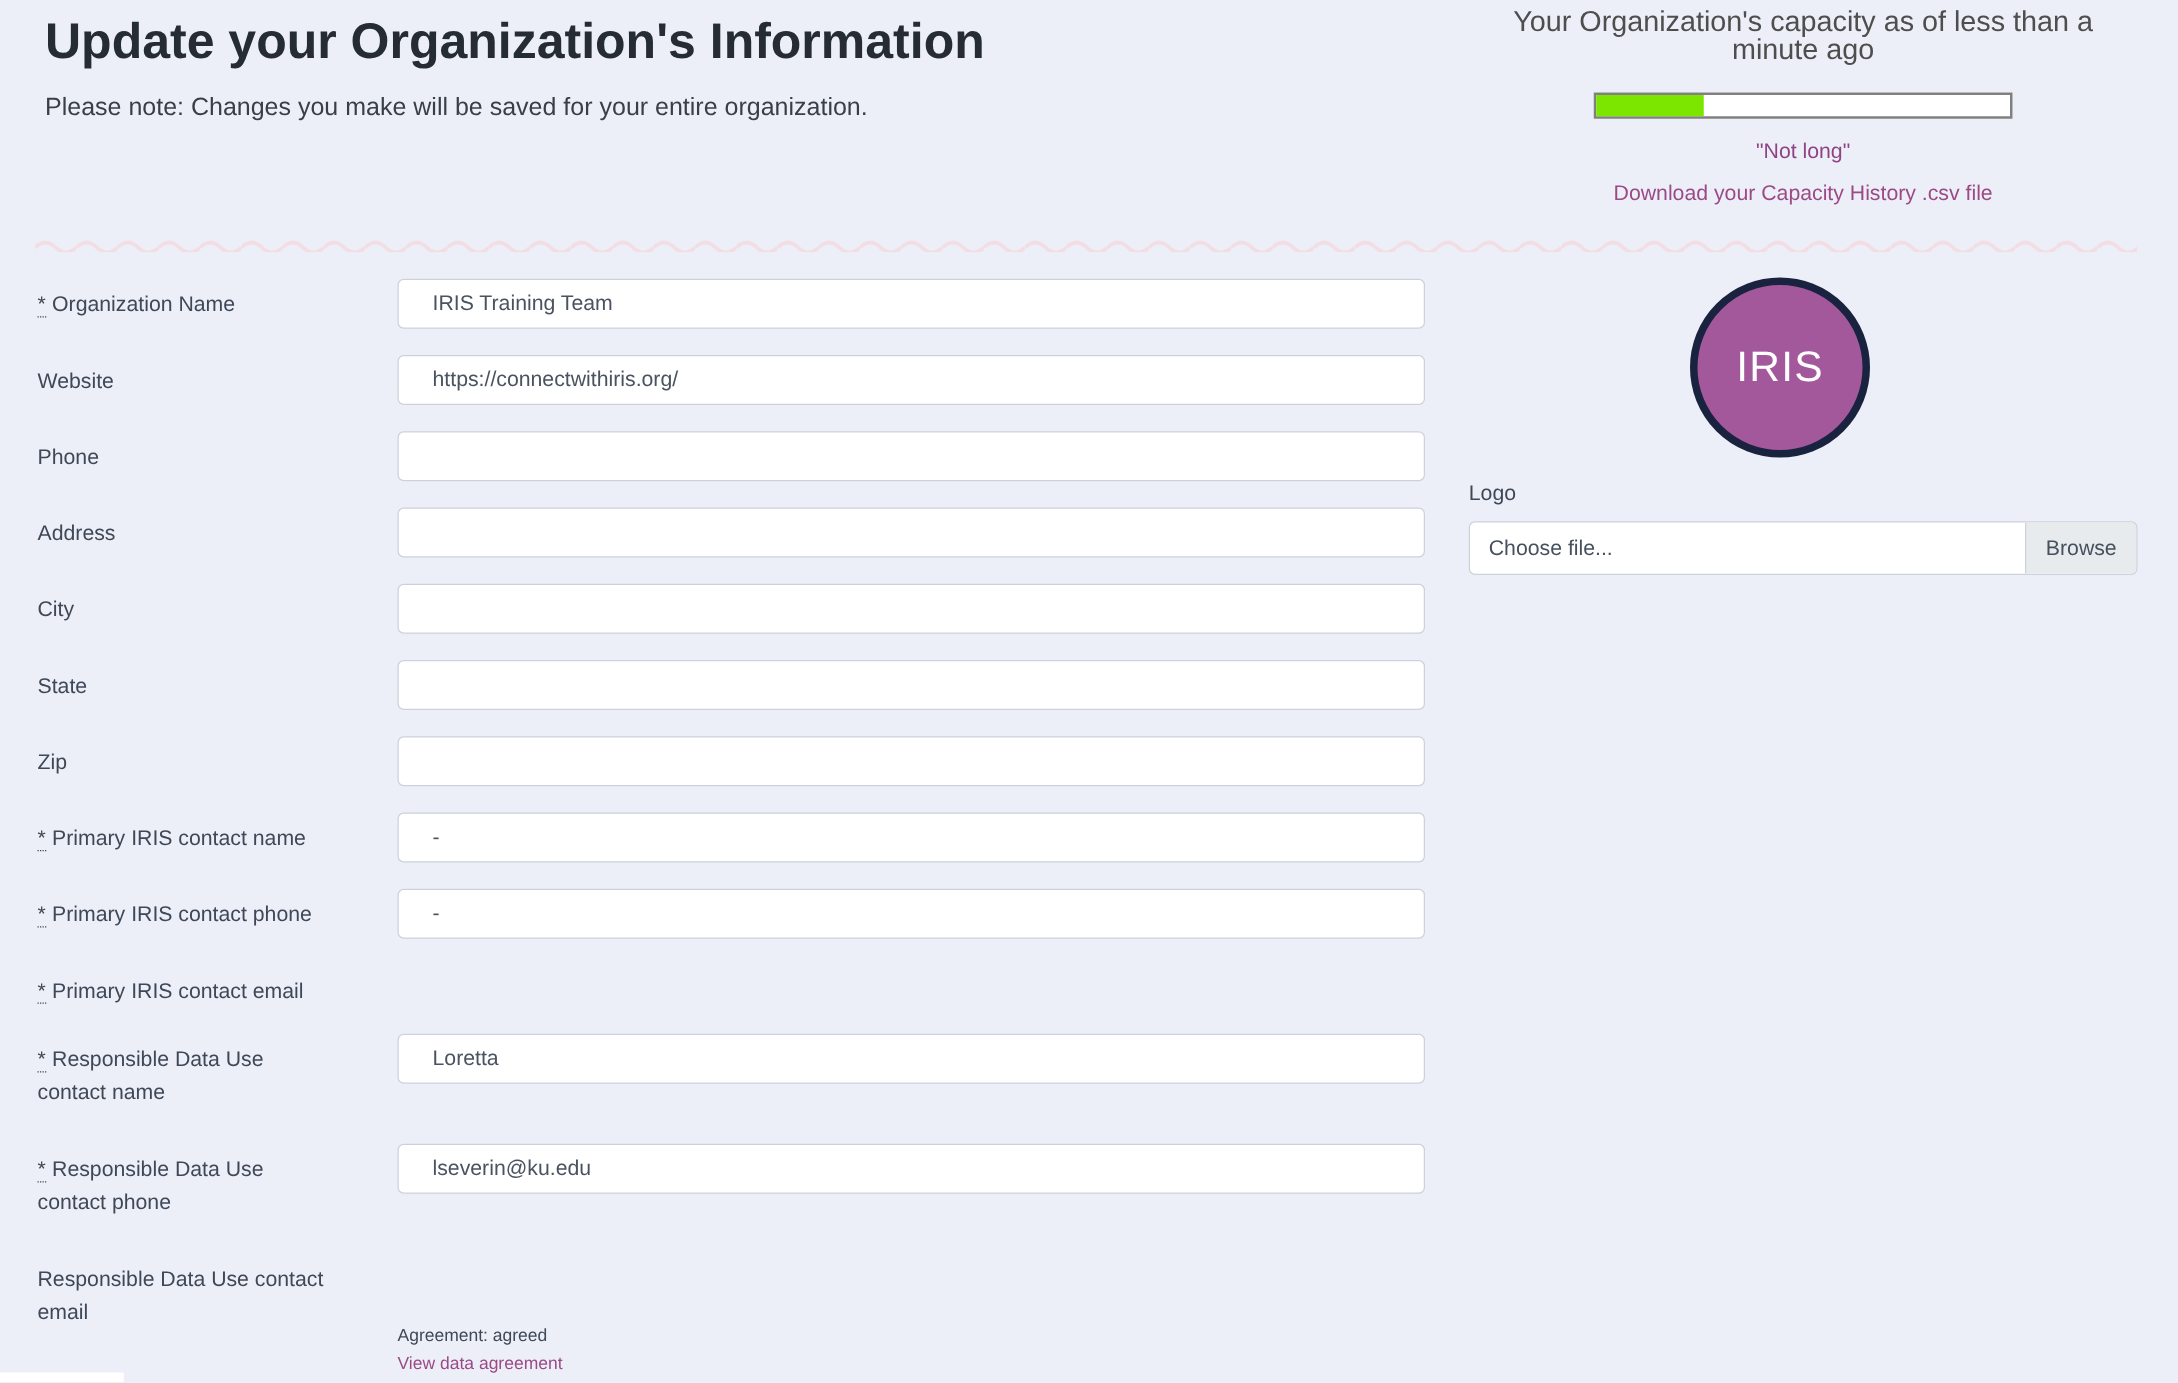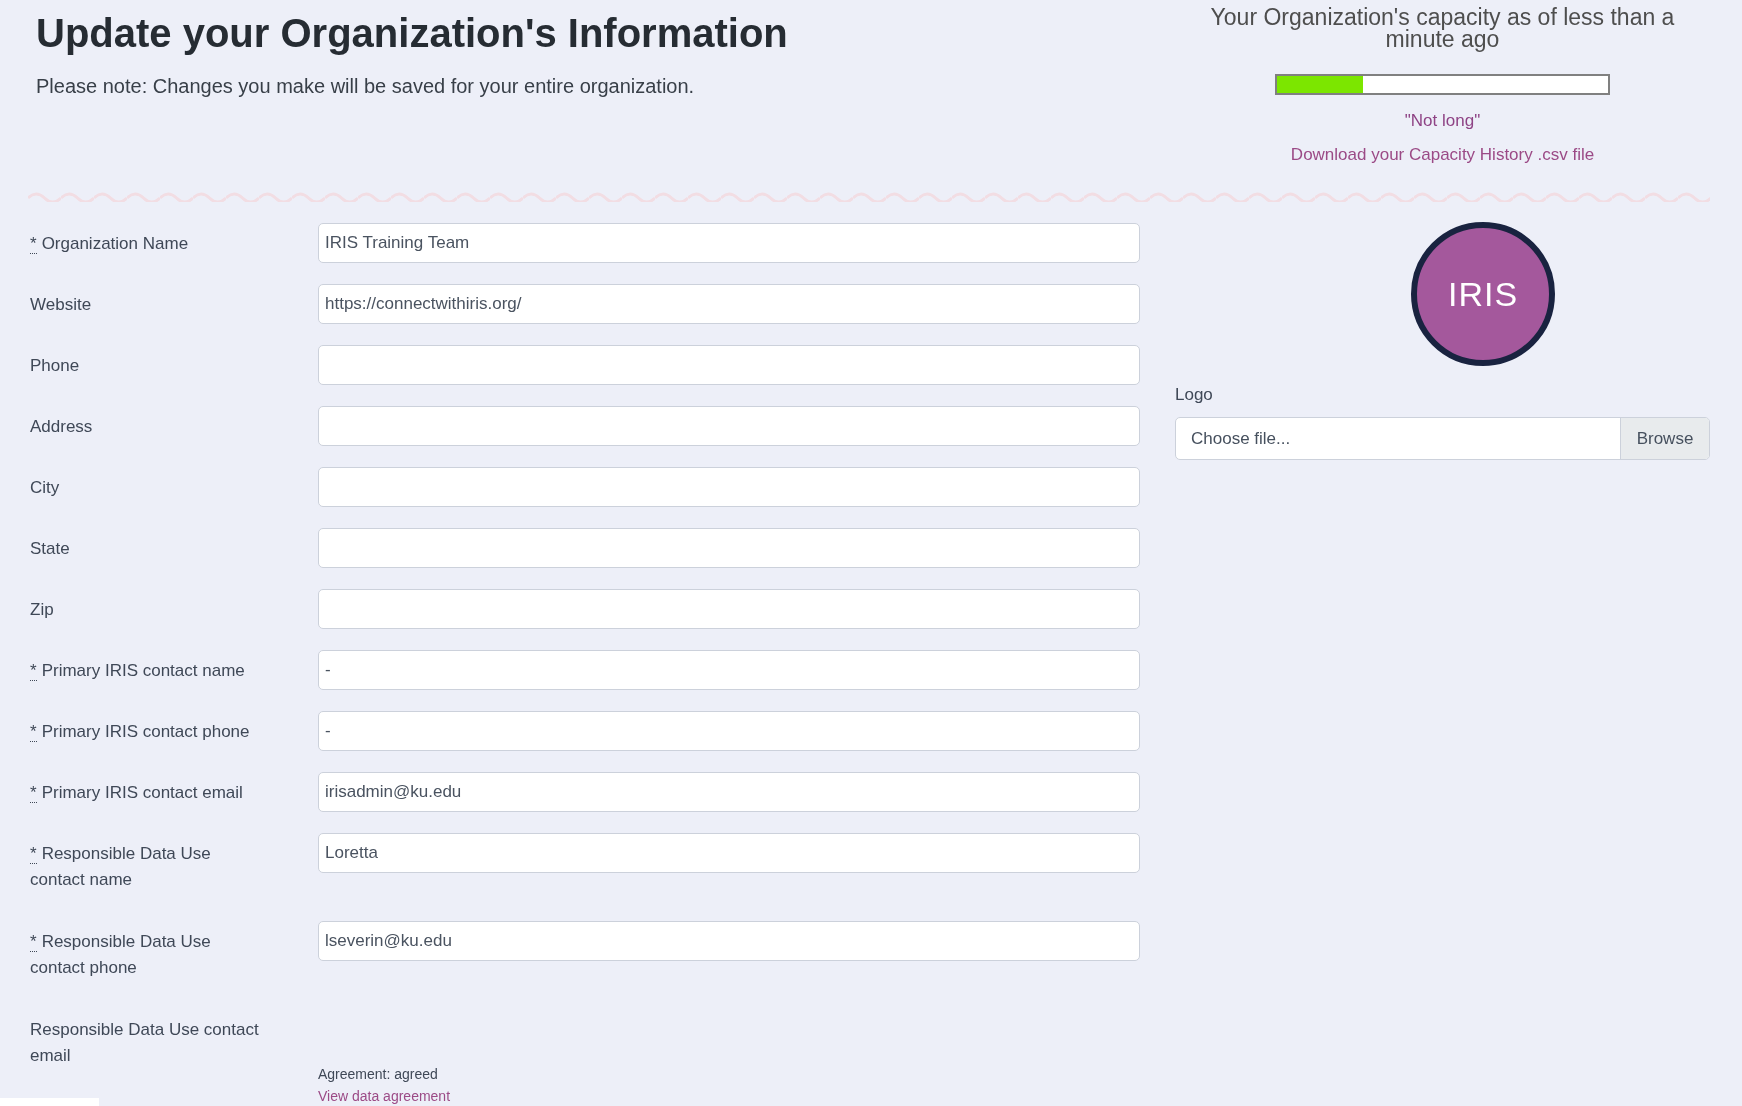--- a/index.html
+++ b/index.html
@@ -34,33 +34,33 @@
   .form-row {display:flex; align-items:flex-start; margin-bottom:21px;}
   .form-row.tall {margin-bottom:28px;}
   .form-row.last {margin-bottom:0;}
   .form-row label {
     width:240px; margin-right:48px; padding-top:8px; flex-shrink:0;
     font-size:17px; line-height:26px; color:#3f4857;
   }
   .req {border-bottom:1px dotted #3f4857; margin-right:5px; cursor:help;}
   .form-row input {
     flex:1; height:40px; box-sizing:border-box; background:#ffffff;
-    border:1px solid #ccd1db; border-radius:5px; padding:0 6px;
+    border:1px solid #ccd1db; border-radius:5px; padding:0 27px;
     font-size:17px; color:#4a5360; font-family:inherit; outline:none;
   }
   .agreement {margin-left:288px; margin-top:-4px;}
   .agreement-status {font-size:14px; line-height:19px; color:#3f4857;}
   .agreement-link {
     display:inline-block; margin-top:3px; font-size:14px; line-height:19px;
     color:var(--purple_link,#9b4a86); text-decoration:none; cursor:pointer;
   }
 
   
   .logo-circle {
-    position:absolute; left:1411px; top:222px; width:144px; height:144px;
+    position:absolute; left:1352px; top:222px; width:144px; height:144px;
     box-sizing:border-box; border-radius:50%;
     background:var(--circle_fill,#a4589c); border:6px solid var(--circle_border,#192340);
     display:flex; align-items:center; justify-content:center;
     color:#ffffff; font-size:34px; letter-spacing:1px;
   }
   .logo-label {position:absolute; left:1175px; top:385px; font-size:17px; color:#3f4857;}
   .file-input {
     position:absolute; left:1175px; top:417px; width:535px; height:43px;
     box-sizing:border-box; background:#ffffff; border:1px solid #ccd1db;
     border-radius:5px; display:flex; overflow:hidden; cursor:pointer;
@@ -146,21 +146,20 @@
       <input type="text" value="-" style="">
     </div>
 
     <div class="form-row">
       <label><span class="req">*</span><span>Primary IRIS contact phone</span></label>
       <input type="text" value="-" style="">
     </div>
 
     <div class="form-row">
       <label><span class="req">*</span><span>Primary IRIS contact email</span></label>
-      <input type="text" value="irisadmin@ku.edu" style="">
     </div>
 
     <div class="form-row tall">
       <label><span class="req">*</span><span>Responsible Data Use contact name</span></label>
       <input type="text" value="Loretta" style="">
     </div>
 
     <div class="form-row tall">
       <label><span class="req">*</span><span>Responsible Data Use contact phone</span></label>
       <input type="text" value="lseverin@ku.edu" style="">

